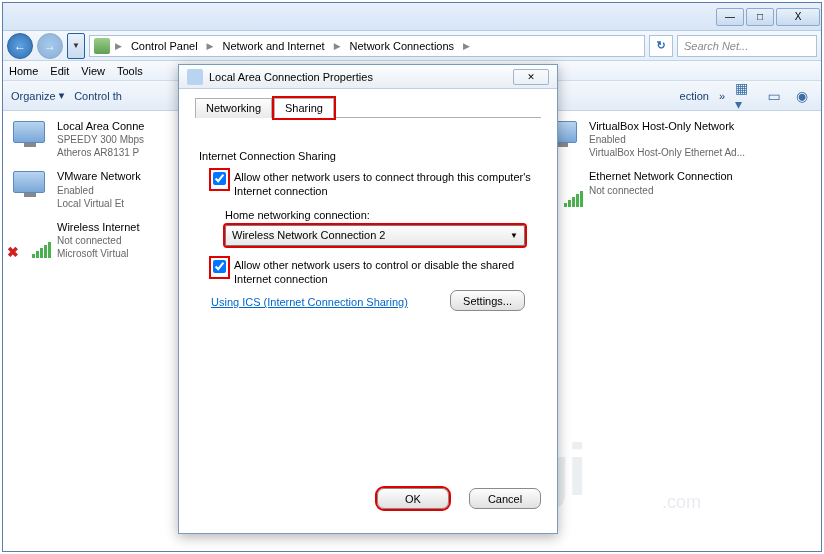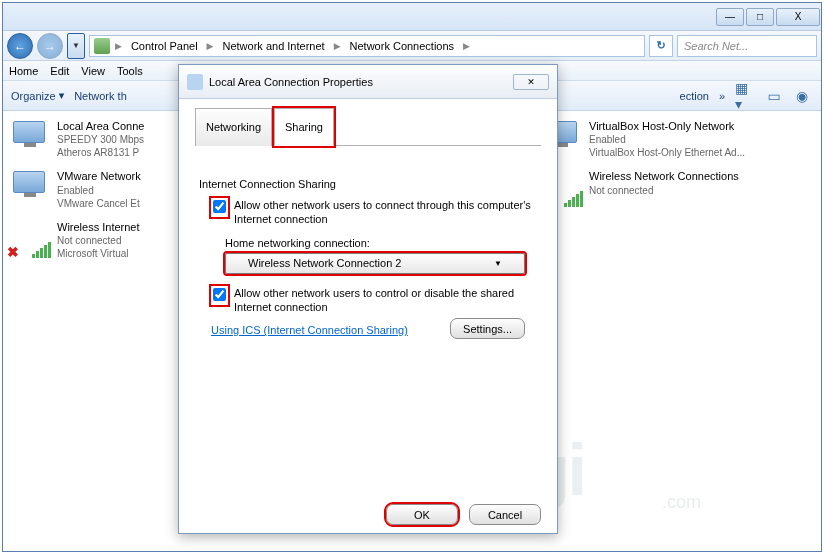--- a/index.html
+++ b/index.html
@@ -32,41 +32,41 @@
 .monitor::after { content: ''; position: absolute; bottom: -5px; left: 10px; width: 12px; height: 4px; background: #888; }
 .wifi-bars { position: absolute; bottom: 2px; right: 0; display: flex; align-items: flex-end; gap: 1px; }
 .wifi-bars span { width: 3px; background: #4caf50; }
 .wifi-bars span:nth-child(1){height:4px}.wifi-bars span:nth-child(2){height:7px}.wifi-bars span:nth-child(3){height:10px}.wifi-bars span:nth-child(4){height:13px}.wifi-bars span:nth-child(5){height:16px}
 .x-mark { position: absolute; bottom: 0; left: -4px; color: #d02020; font-size: 14px; font-weight: bold; }
 .conn-text { line-height: 1.3; }
 .conn-title { color: #000; }
 .conn-sub { color: #666; font-size: 10px; }
 
 .dialog { position: absolute; top: 64px; left: 178px; width: 380px; height: 470px; background: #fff; border: 1px solid #7a9ac0; box-shadow: 0 3px 12px rgba(0,0,0,.3); z-index: 10; }
-.dlg-title { height: 34px; background: linear-gradient(#fdfefe,#e8eef5); display: flex; align-items: center; padding: 0 8px; gap: 6px; border-bottom: 1px solid #c0cee0; }
+.dlg-title { height: 24px; background: linear-gradient(#fdfefe,#e8eef5); display: flex; align-items: center; padding: 0 8px; gap: 6px; border-bottom: 1px solid #c0cee0; }
 .dlg-title-icon { width: 16px; height: 16px; background: #b8d4f0; border-radius: 2px; }
 .dlg-close { margin-left: auto; width: 36px; height: 16px; border: 1px solid #a0b4cc; border-radius: 2px; font-size: 9px; display: flex; align-items: center; justify-content: center; cursor: pointer; }
 .dlg-body { padding: 8px 16px 12px; }
 .tabs { display: flex; border-bottom: 1px solid #b0b0b0; }
-.tab { padding: 12px 10px; border: 1px solid #b0b0b0; border-bottom: none; background: linear-gradient(#fdfdfd,#eaeaea); margin-right: 2px; cursor: pointer; position: relative; top: 1px; }
+.tab { padding: 3px 10px; border: 1px solid #b0b0b0; border-bottom: none; background: linear-gradient(#fdfdfd,#eaeaea); margin-right: 2px; cursor: pointer; position: relative; top: 1px; }
 .tab.active { background: #fff; border-bottom: 1px solid #fff; }
 .hl-red { outline: 2px solid #e00000; }
 .fieldset { margin-top: 32px; }
 .fs-title { font-size: 11px; margin-bottom: 8px; margin-left: 4px; }
 .chk-row { display: flex; align-items: flex-start; gap: 6px; margin: 6px 0 10px 16px; }
 .chkwrap { padding: 2px; }
 .chk { width: 13px; height: 13px; }
 .chk-label { flex: 1; line-height: 1.3; }
 .field-label { margin: 4px 0 4px 30px; }
-.dropdown { margin: 0 16px 12px 30px; height: 21px; border: 1px solid #7a7a7a; background: linear-gradient(#fdfdfd,#e8e8e8); display: flex; align-items: center; padding: 0 22px; cursor: pointer; border-radius: 2px; }
+.dropdown { margin: 0 16px 12px 30px; height: 21px; border: 1px solid #7a7a7a; background: linear-gradient(#fdfdfd,#e8e8e8); display: flex; align-items: center; padding: 0 6px; cursor: pointer; border-radius: 2px; }
 .dropdown-arrow { margin-left: auto; font-size: 8px; }
 .link { color: #0066cc; text-decoration: underline; margin-left: 16px; cursor: pointer; }
 .settings-btn-row { display: flex; justify-content: flex-end; padding-right: 16px; margin-top: -18px; }
 .btn { height: 21px; padding: 0 12px; background: linear-gradient(#fdfdfd,#e0e0e0); border: 1px solid #8a8a8a; border-radius: 7px; cursor: pointer; font-size: 11px; }
-.dlg-footer { position: absolute; bottom: 8px; right: 16px; display: flex; gap: 11px; }
+.dlg-footer { position: absolute; bottom: 24px; right: 16px; display: flex; gap: 20px; }
 .dlg-footer .btn { width: 72px; }
 .watermark { position: absolute; bottom: 40px; left: 50%; transform: translateX(-50%); font-size: 72px; font-weight: 800; color: rgba(180,190,200,.25); letter-spacing: -3px; pointer-events: none; font-family: Arial; }
 .watermark-sub { position: absolute; bottom: 38px; right: 120px; font-size: 18px; color: rgba(180,190,200,.3); font-family: Arial; }
 </style>
 </head>
 <body>
 
 <div class="window">
   <div class="titlebar">
     <div class="win-controls">
@@ -96,21 +96,21 @@
 
   <div class="menubar">
     <span class="menu-item">Home</span>
     <span class="menu-item">Edit</span>
     <span class="menu-item">View</span>
     <span class="menu-item">Tools</span>
   </div>
 
   <div class="toolbar">
     <span class="tool-item"><span>Organize</span> ▾</span>
-    <span class="tool-item">Network th</span>
+    <span class="tool-item">Control th</span>
     <span style="flex:1"></span>
     <span class="tool-item">ection</span>
     <span class="tool-sep">»</span>
     <div class="tool-icons">
       <div class="tool-icon">▦ ▾</div>
       <div class="tool-icon">▭</div>
       <div class="tool-icon">◉</div>
     </div>
   </div>
 
@@ -127,21 +127,21 @@
           <div class="conn-sub">Atheros AR8131 P</div>
         </div>
       </div>
       <div class="conn-item" style="margin-top:10px">
         <div class="conn-icon">
             <div class="monitor"></div>
           </div>
         <div class="conn-text">
           <div class="conn-title">VMware Network</div>
           <div class="conn-sub">Enabled</div>
-          <div class="conn-sub">VMware Cancel Et</div>
+          <div class="conn-sub">Local Virtual Et</div>
         </div>
       </div>
       <div class="conn-item" style="margin-top:10px">
         <div class="conn-icon">
           <div class="wifi-bars">
               <span></span>
               <span></span>
               <span></span>
               <span></span>
               <span></span>
@@ -171,21 +171,21 @@
         <div class="conn-icon">
           <div class="wifi-bars">
               <span></span>
               <span></span>
               <span></span>
               <span></span>
               <span></span>
             </div>
         </div>
         <div class="conn-text">
-          <div class="conn-title">Wireless Network Connections</div>
+          <div class="conn-title">Ethernet Network Connection</div>
           <div class="conn-sub">Not connected</div>
         </div>
       </div>
     </div>
   </div>
 
   <div class="watermark">Teksnologi</div>
   <div class="watermark-sub">.com</div>
 </div>
 

